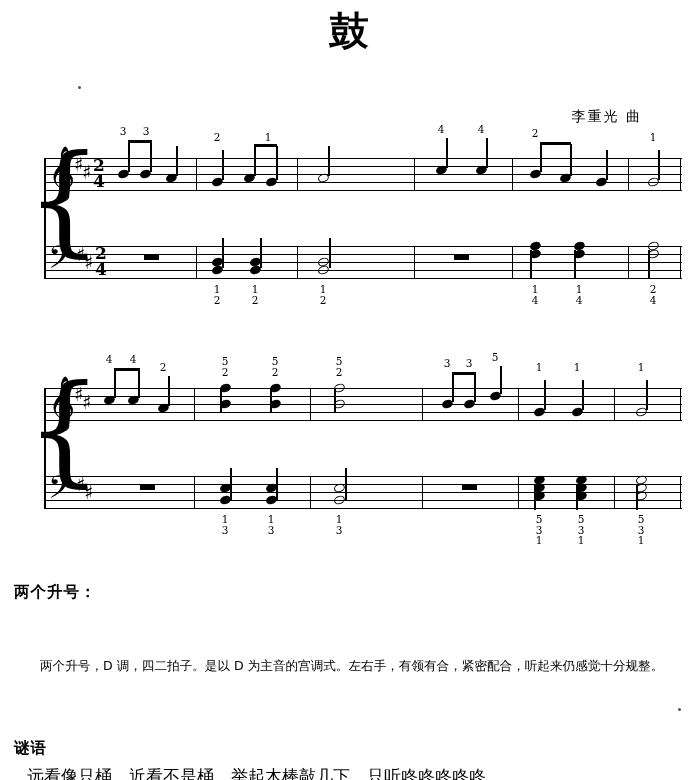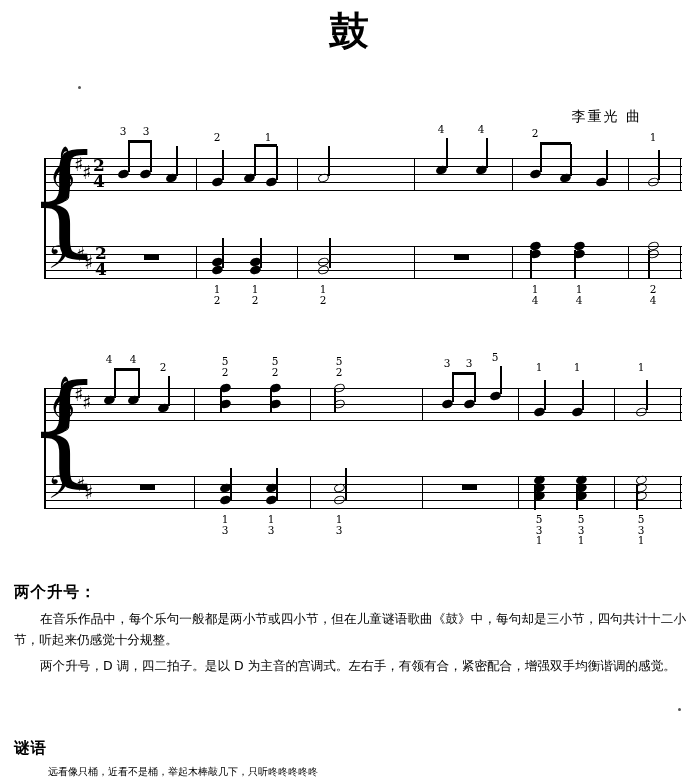--- a/index.html
+++ b/index.html
@@ -183,25 +183,25 @@
     position: absolute;
     left: 14px;
     top: 738px;
     font-family: "DejaVu Sans", sans-serif;
     font-weight: bold;
     font-size: 15.5px;
     letter-spacing: 1px;
   }
   .riddle-line {
     position: absolute;
-    left: 22px;
+    left: 1px;
     top: 765px;
     width: 672px;
     font-family: "DejaVu Sans", sans-serif;
-    font-size: 10px;
+    font-size: 17px;
     text-indent: 26px;
     overflow: hidden;
     height: 15px;
   }
 </style>
 </head>
 <body>
 
 <div class="page">
 
@@ -476,19 +476,18 @@
         <div class="stem" style="left:592px; top:8px; height:26px;"></div>
         <div class="fing stack" style="left:591px; top:38px;">5<br>3<br>1</div>
 
         <div class="barline" style="left:636px; top:0;"></div>
       </div>
 
     </div>
   </div>
 
   <div class="teach-head">两个升号：</div>
-  <div class="para" id="p1">在音乐作品中，每个乐句一般都是两小节或四小节，但在儿童谜语歌曲《鼓》中，每句却是三小节，四句共计十二小节，听起来仍感觉十分规整。</div>
-  <div class="para" id="p2">两个升号，D 调，四二拍子。是以 D 为主音的宫调式。左右手，有领有合，紧密配合，增强双手均衡谐调的感觉。</div>
+  <div class="para" id="p2">两个升号，D 调，四二拍子。是以 D 为主音的宫调式。左右手，有领有合，紧密配合，听起来仍感觉十分规整。</div>
 
   <div class="riddle-head">谜语</div>
   <div class="riddle-line">远看像只桶，近看不是桶，举起木棒敲几下，只听咚咚咚咚咚</div>
 
 </div>
 
 </body></html>

